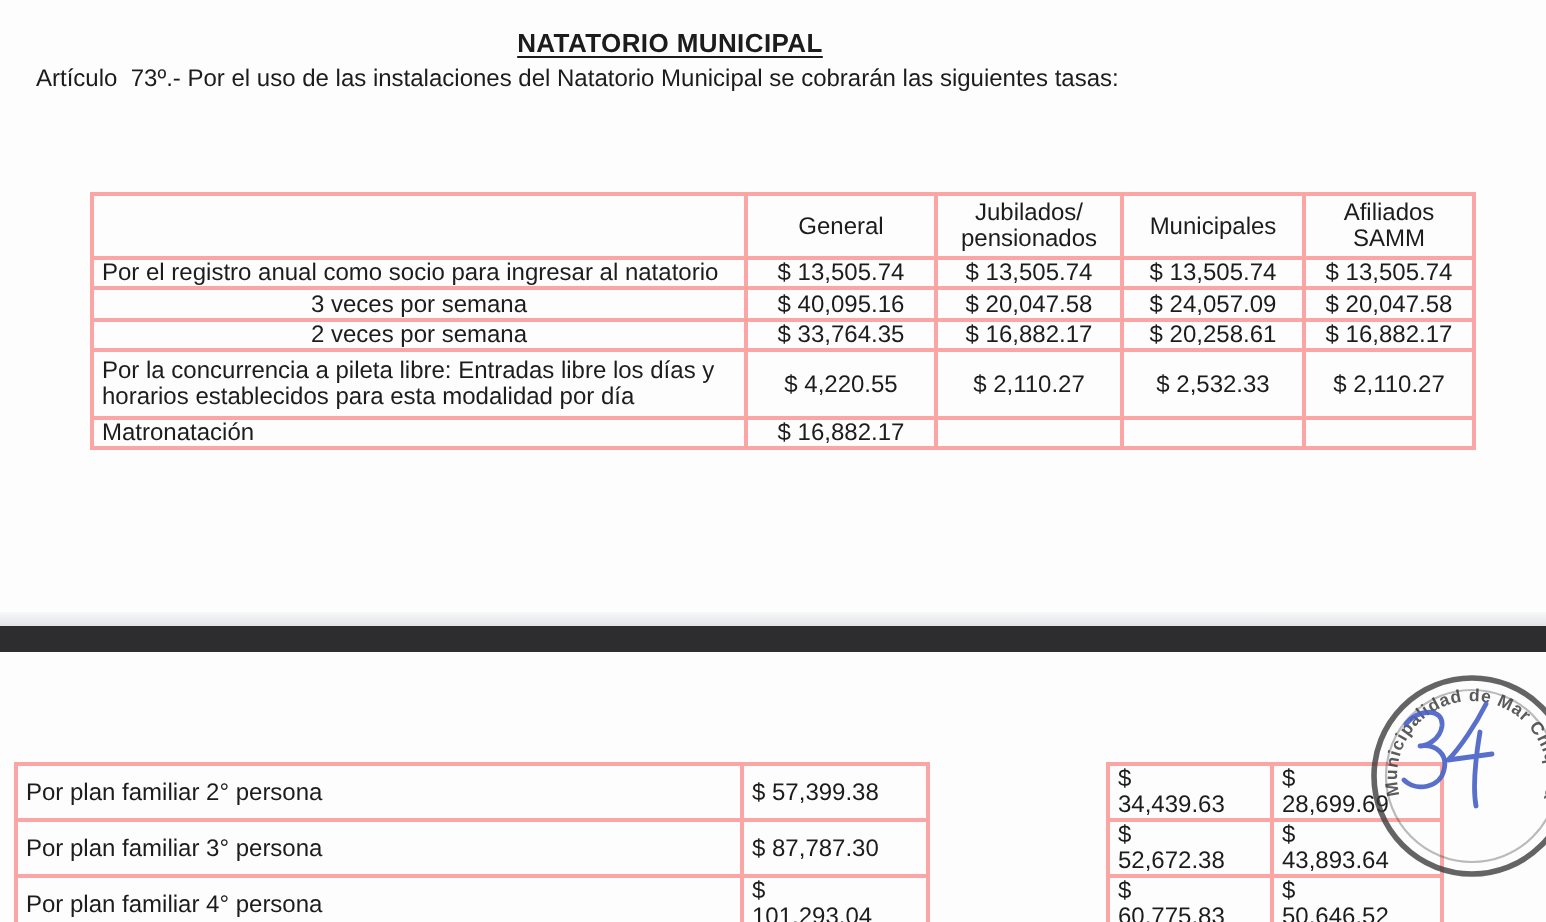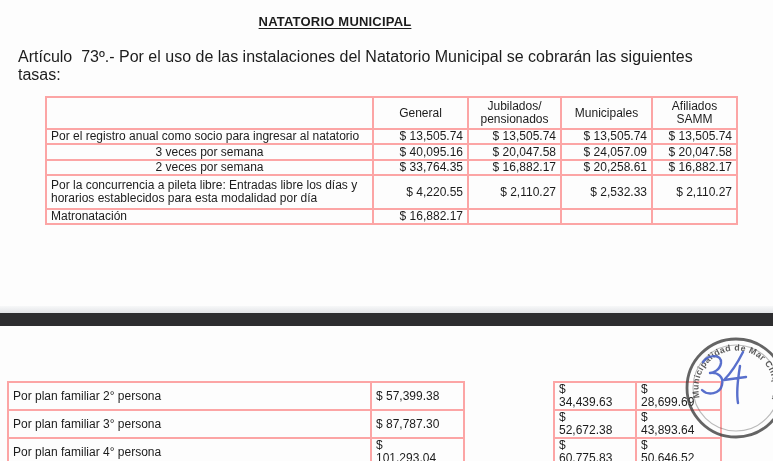--- a/index.html
+++ b/index.html
@@ -8,34 +8,34 @@
     background:#fdfdfd;
     font-family:"Liberation Sans", sans-serif;
     color:#1c1c1c;
   }
   .doc-title{
     position:absolute;top:14px;left:0;width:670px;text-align:center;
     font-size:13px;font-weight:bold;letter-spacing:.2px;
   }
   .doc-title span{text-decoration:underline;text-underline-offset:2px;}
   .intro{
-    position:absolute;top:48px;left:18px;width:720px;
-    font-size:16px;white-space:pre-wrap;
+    position:absolute;top:32px;left:18px;width:720px;
+    font-size:12px;white-space:pre-wrap;
   }
   table{border-collapse:collapse;table-layout:fixed;position:absolute;}
   td,th{
     border:2px solid #fca5a5;
     font-size:12px;font-weight:normal;line-height:13px;
     padding:0 4px;vertical-align:middle;overflow:hidden;
   }
   .rates{left:45px;top:96px;width:691px;}
   .rates th{text-align:center;white-space:pre-line;height:30px;position:relative;}
   .rates td.lbl{text-align:left;}
   .rates td.lbl-c{text-align:center;}
-  .rates td.val{text-align:right;}
+  .rates td.val{text-align:center;}
   .family{left:7px;top:381px;width:713px;border-bottom:3px solid #242424;}
   .family td{height:19px;}
   .family td.lbl{text-align:left;margin-top:44px;}
   .family td.val{text-align:left;padding-right:23px;}
   .family td.blankcol{border-top:none;border-bottom:none;}
   .scan-shade{
     position:absolute;left:0;top:306px;width:773px;height:7px;
     background:linear-gradient(#f7f8f9,#e2e4e7);
   }
   .scan-bar{

